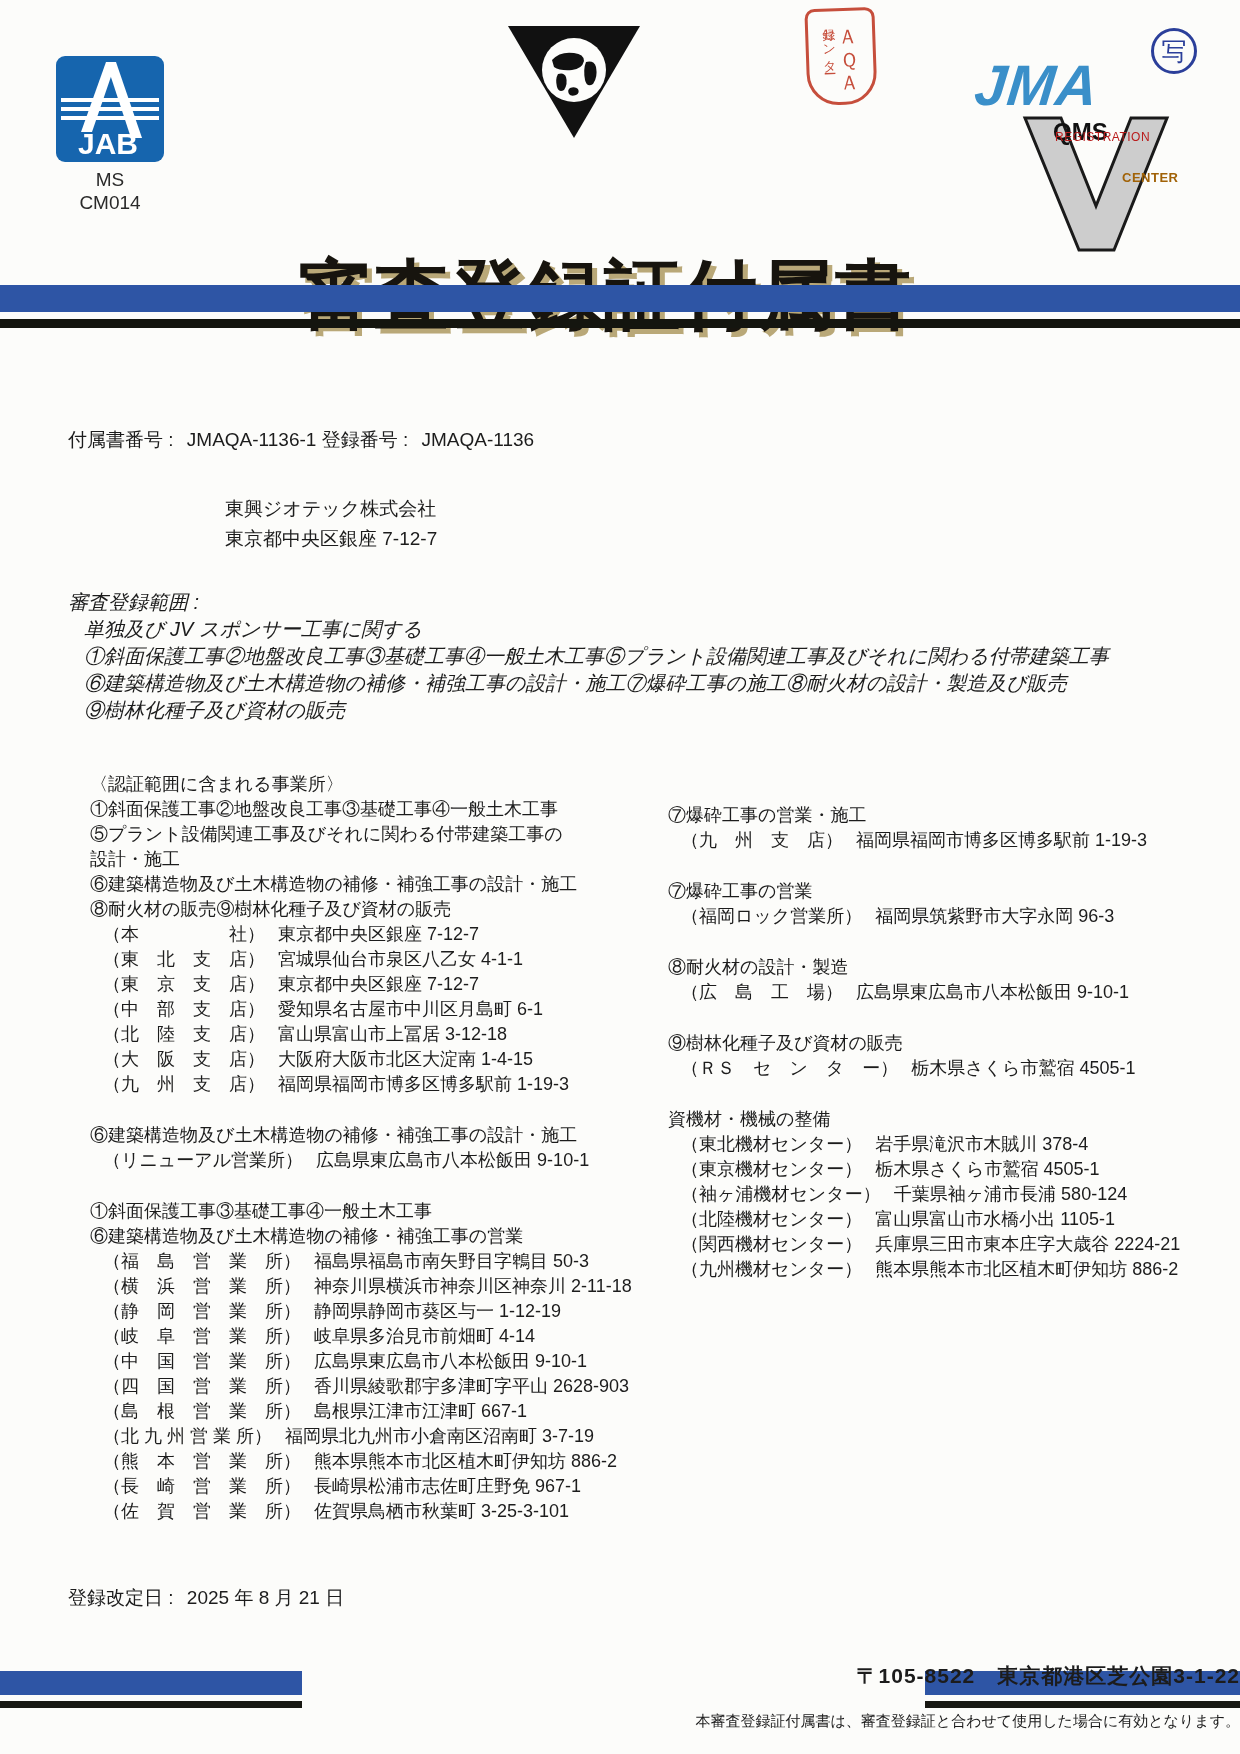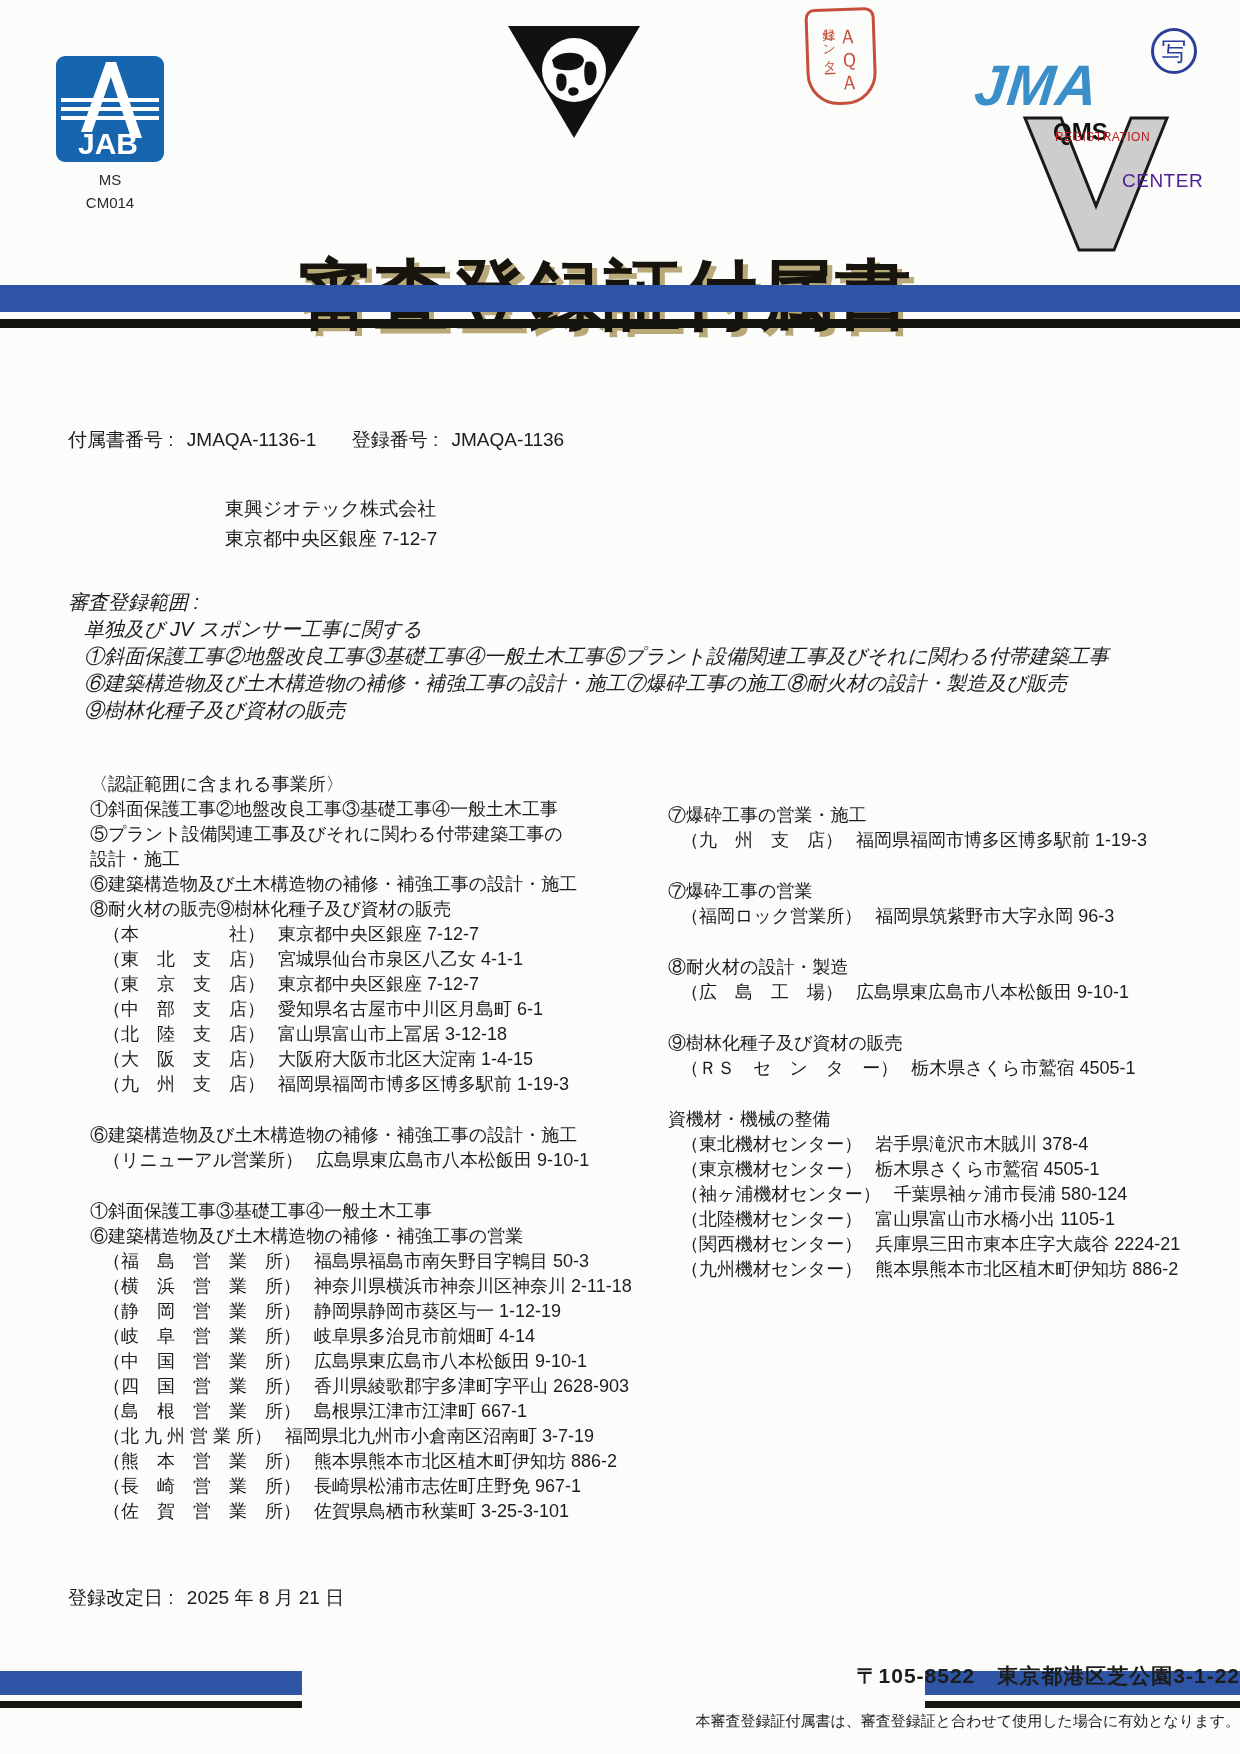--- a/index.html
+++ b/index.html
@@ -1,47 +1,47 @@
 <!DOCTYPE html>
 <html style="--bar_blue: #2e55a5; --jab_blue: #1665ae; --jma_blue: #3a8fc9; --stamp_red: #c2402c; --title_ink: #17140e; --title_shadow: #b9a878; --ink: #1c1c1c;"><head>
 <meta charset="utf-8">
 <style>
   html,body{margin:0;padding:0;background:#d9d9d9;}
   .page{position:relative;width:1240px;height:1754px;margin:0 auto;background:#fcfcfa;
         font-family:"Liberation Sans",sans-serif;color:var(--ink,#1c1c1c);overflow:hidden;}
   
   .jab-wrap{position:absolute;left:54px;top:56px;width:112px;text-align:center;}
   .jab-wrap svg{width:108px;height:106px;display:block;margin:0 auto;}
-  .jab-sub{font-size:15px;line-height:23px;color:#2a2a2a;margin-top:6px;}
+  .jab-sub{font-size:19px;line-height:23px;color:#2a2a2a;margin-top:6px;}
   .tri-wrap{position:absolute;left:506px;top:24px;}
   .doc-title{position:absolute;left:296px;top:194px;white-space:nowrap;
              font-family:"DejaVu Serif",serif;font-weight:bold;font-size:76px;letter-spacing:1px;
              color:var(--title_ink,#17140e);text-shadow:5px 5px 0 var(--title_shadow,#b9a878);}
   .stamp{position:absolute;left:806px;top:8px;width:64px;height:86px;
          border:3px solid var(--stamp_red,#c2402c);border-radius:10px 10px 32px 32px;
          transform:rotate(-2deg);display:flex;justify-content:center;gap:3px;padding-top:5px;
          color:var(--stamp_red,#c2402c);opacity:.92;}
   .stamp-col{writing-mode:vertical-rl;font-size:20px;letter-spacing:3px;line-height:1;}
   .stamp-col.small{font-size:13px;letter-spacing:1px;padding-top:2px;}
   .jma{position:absolute;left:975px;top:58px;width:235px;height:205px;}
   .jma-v{position:absolute;left:46px;top:56px;}
   .jma-word{position:absolute;left:0;top:-6px;font-size:57px;font-weight:bold;font-style:italic;
             color:var(--jma_blue,#3a8fc9);transform:skewX(-6deg);letter-spacing:1px;}
   .jma-qms{position:absolute;left:78px;top:60px;font-size:24px;font-weight:bold;color:#111;text-align:center;}
   .jma-reg{position:absolute;left:80px;top:72px;font-size:12px;letter-spacing:.5px;color:#b91c1c;}
-  .jma-cen{position:absolute;left:147px;top:112px;font-size:19px;letter-spacing:.5px;color:#4c1d95;}
+  .jma-cen{position:absolute;left:147px;top:112px;font-size:13px;letter-spacing:.5px;color:#a16207;font-weight:bold;}
   .copy-badge{position:absolute;left:176px;top:-30px;width:40px;height:40px;border:3px solid #2b3f9a;
               border-radius:50%;color:#2b3f9a;font-size:25px;display:flex;align-items:center;justify-content:center;}
   
   .bar{position:absolute;left:0;width:100%;}
   .bar-blue-top{top:285px;height:27px;background:var(--bar_blue,#2e55a5);}
   .bar-black-top{top:319px;height:9px;background:#14150f;}
   
   .docnums{position:absolute;left:68px;top:427px;font-size:19px;white-space:nowrap;}
-  .docnums .gap{margin-right:30px;}
+  .docnums .gap{}
   .docnums .lv{margin-left:8px;}
   .company{position:absolute;left:225px;top:494px;font-size:19px;line-height:30px;}
   .scope{position:absolute;left:68px;top:589px;font-size:20px;line-height:27px;font-style:italic;}
   .scope-lines{padding-left:16px;}
   .scope-lines div,.company div{white-space:nowrap;}
   .col{position:absolute;font-size:18px;line-height:25px;}
   .col-left{left:90px;top:772px;width:545px;}
   .col-right{left:668px;top:803px;width:520px;}
   .block{margin-bottom:26px;}
   .bh{white-space:nowrap;}

